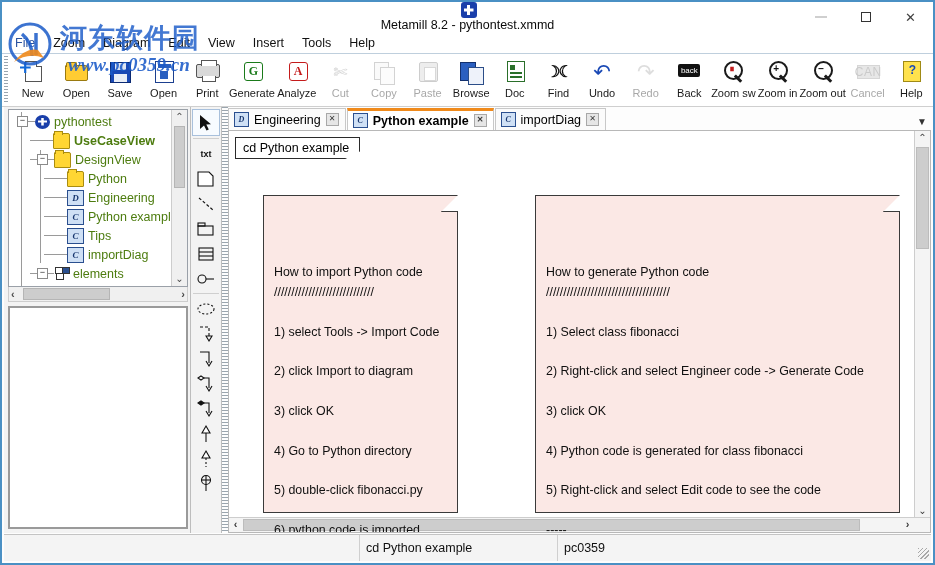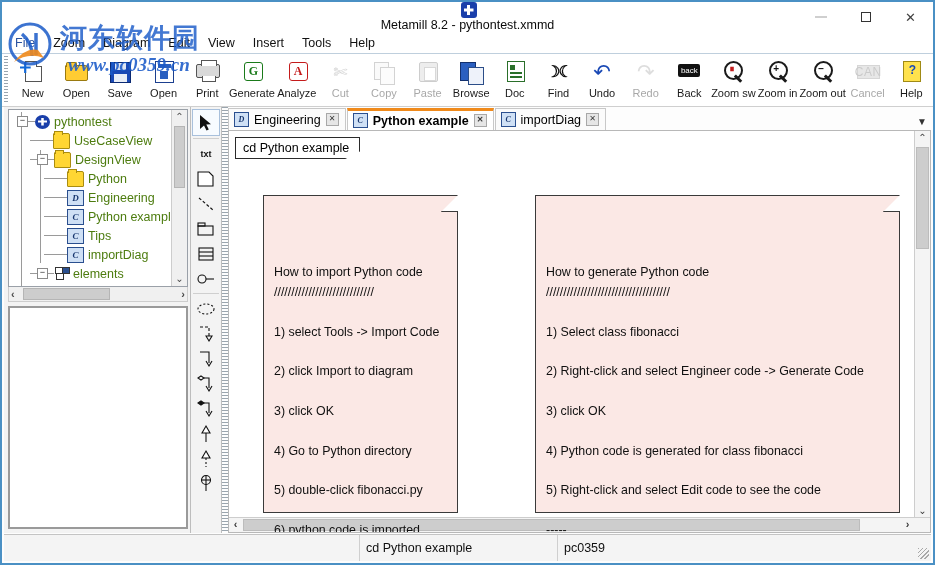--- a/index.html
+++ b/index.html
@@ -615,21 +615,21 @@
       <div class="tree-panel">
         <div class="tree">
 
           <div class="trow" style="padding-left:8px;">
             <div class="texp">−</div>
             <div class="tdash" style="width:7px;"></div>
             <div class="ticon root"></div>
             <div class="telbl">pythontest</div>
           </div>
 
-          <div class="trow" style="padding-left:20px;">
+          <div class="trow" style="padding-left:20px;font-weight:bold;">
             <div class="tline-v" style="left:12px;top:-19px;height:28px;"></div>
             <div class="tdash" style="width:23px;margin-left:1px;"></div>
             <div class="ticon folder"></div>
             <div class="telbl">UseCaseView</div>
           </div>
 
           <div class="trow" style="padding-left:20px;">
             <div class="tline-v" style="left:12px;top:-10px;height:200px;"></div>
             <div class="tdash" style="width:7px;margin-left:1px;"></div>
             <div class="texp">−</div>

